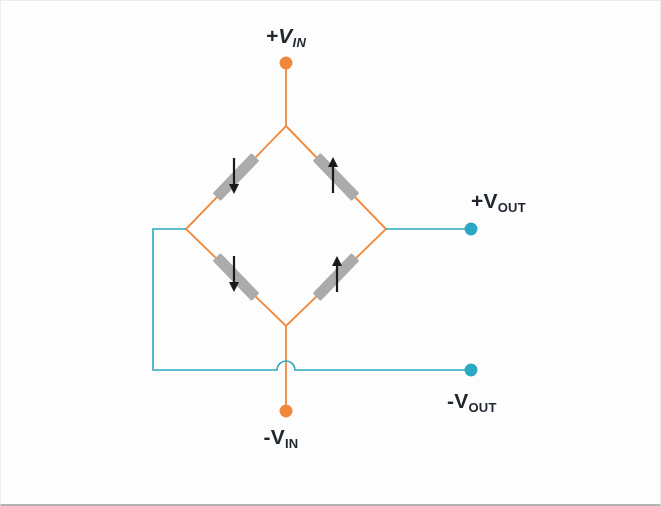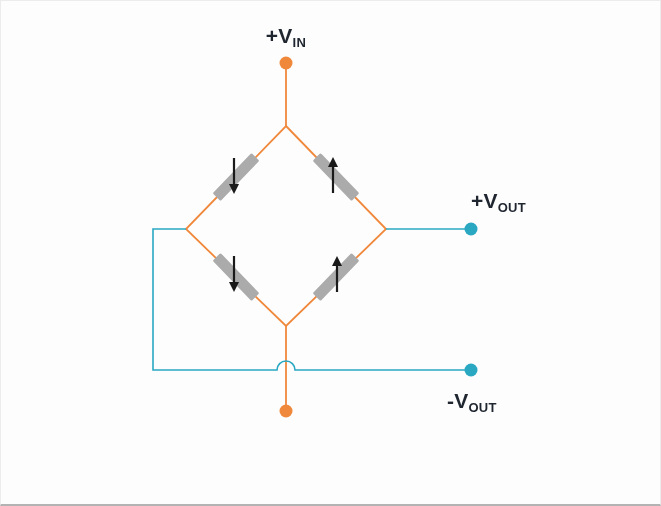--- a/index.html
+++ b/index.html
@@ -33,21 +33,21 @@
     letter-spacing: 0.2px;
     white-space: nowrap;
   }
   .lbl .sub {
     position: relative;
     top: 4px;
     font-size: 13px;
     font-weight: 600;
     letter-spacing: 0.3px;
   }
-  .lbl-vin-pos  { left: 235px; top: 23px;  width: 100px; text-align: center; }
+  .lbl-vin-pos  { left: 235px; top: 23px;  width: 100px; text-align: center; font-style: italic; }
   .lbl-vin-neg  { left: 230px; top: 424px; width: 100px; text-align: center; }
   .lbl-vout-pos { left: 470px; top: 188px; }
   .lbl-vout-neg { left: 446px; top: 388px; }
 </style>
 </head>
 <body>
 
 <div class="canvas">
 
   <svg class="circuit-svg" viewBox="0 0 661 506">
@@ -89,20 +89,23 @@
     <circle cx="285" cy="62" r="6.5" fill="#F0883C"></circle>
     <circle cx="285" cy="410" r="6.5" fill="#F0883C"></circle>
     <circle cx="470" cy="228" r="6.5" fill="#2AA8C2"></circle>
     <circle cx="470" cy="369" r="6.5" fill="#2AA8C2"></circle>
   </svg>
 
   <div class="lbl lbl-vin-pos">
     <span>+V</span><span class="sub">IN</span>
   </div>
 
+  <div class="lbl lbl-vin-neg">
+    <span>-V</span><span class="sub">IN</span>
+  </div>
 
   <div class="lbl lbl-vout-pos">
     <span>+V</span><span class="sub">OUT</span>
   </div>
 
   <div class="lbl lbl-vout-neg">
     <span>-V</span><span class="sub">OUT</span>
   </div>
 
 </div>

